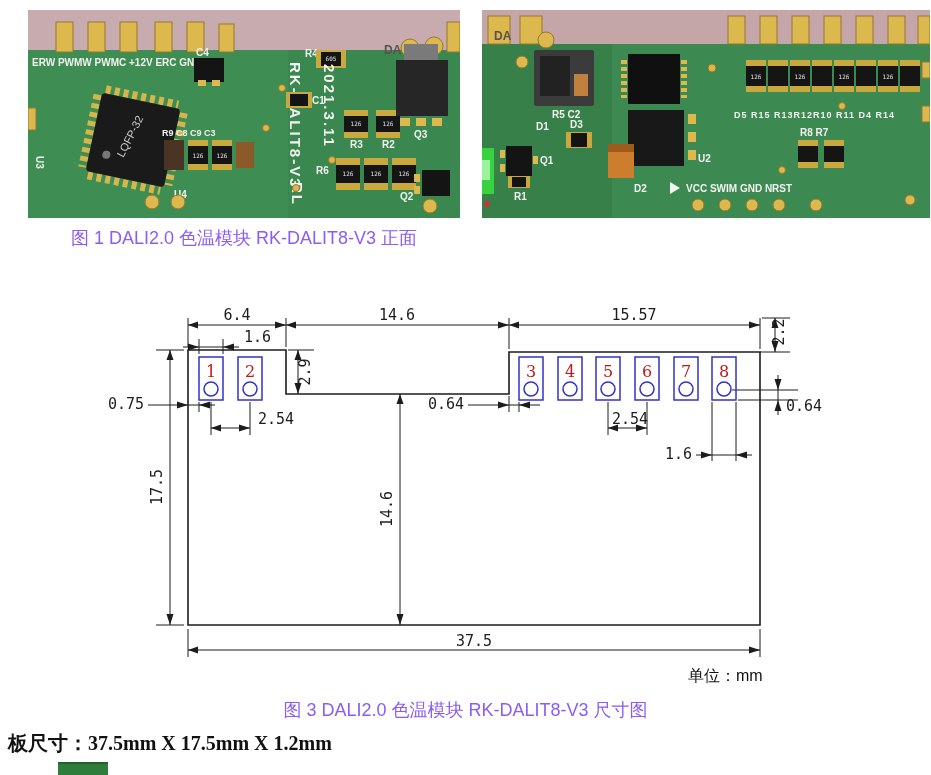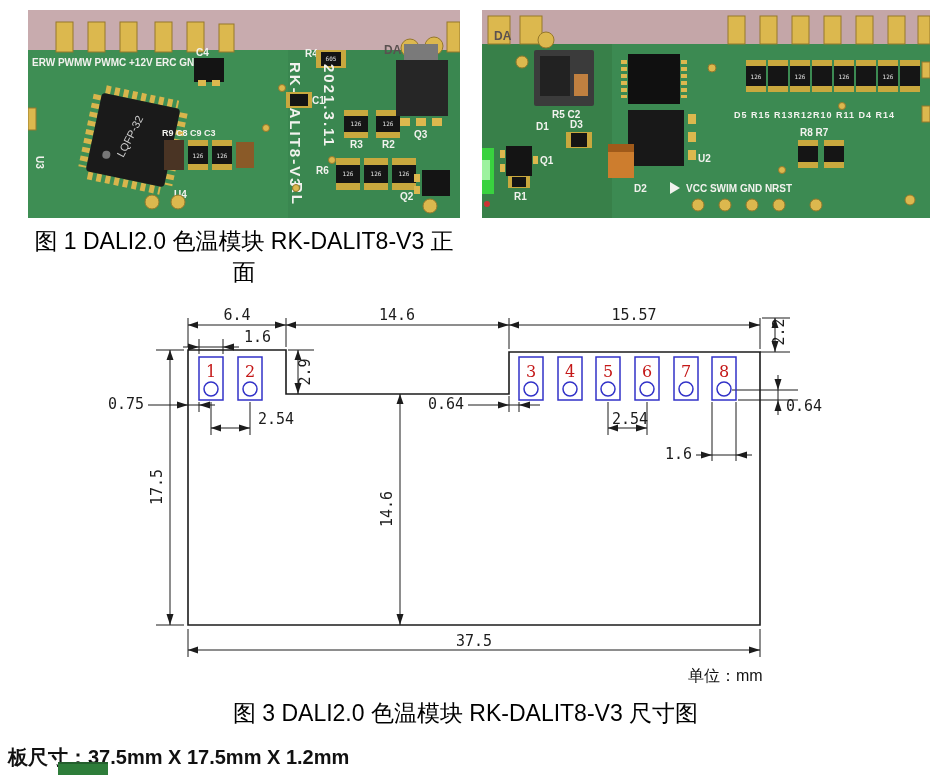--- a/index.html
+++ b/index.html
@@ -1,21 +1,21 @@
 <!DOCTYPE html>
 <html><head>
 <meta charset="utf-8">
 <style>
   * { margin:0; padding:0; box-sizing:border-box; }
   html,body { background:#ffffff; }
   body { width:931px; height:775px; font-family:"Liberation Sans", sans-serif; }
   .page { position:relative; width:931px; height:775px; background:#ffffff; overflow:hidden; }
   .abs { position:absolute; }
-  .caption { font-size:23px; color:#000000; text-align:center; font-family:"Liberation Sans", sans-serif; }
-  .board-size { font-size:20px; font-weight:600; color:#111; font-family:Liberation Sans, sans-serif;margin-top:14px; }
+  .caption { font-size:18px; color:#8b5cf6; text-align:center; font-family:"Liberation Sans", sans-serif; }
+  .board-size { font-size:20px; font-weight:600; color:#111; font-family:Liberation Serif, serif; }
   
   .sk  { fill:#f2f2ee; font-family:"Liberation Sans", sans-serif; font-size:10px; font-weight:bold; }
   .sk9 { fill:#f2f2ee; font-family:"Liberation Sans", sans-serif; font-size:9px;  font-weight:bold; }
   .skv { fill:#f2f2ee; font-family:"Liberation Sans", sans-serif; font-size:15px; font-weight:bold; letter-spacing:2px; }
   .skd { fill:#5a5150; font-family:"Liberation Sans", sans-serif; font-size:12px; font-weight:bold; }
   .mk  { fill:#e8e8e8; font-family:"DejaVu Sans Mono", monospace; font-size:6px; }
   
   .dtext { font-family:"DejaVu Sans Mono", monospace; font-size:15px; fill:#1c1c1c; }
   .padnum { font-family:"DejaVu Serif", serif; font-size:16px; fill:#c41818; }
   .dline { stroke:#1c1c1c; stroke-width:1; fill:none; }

